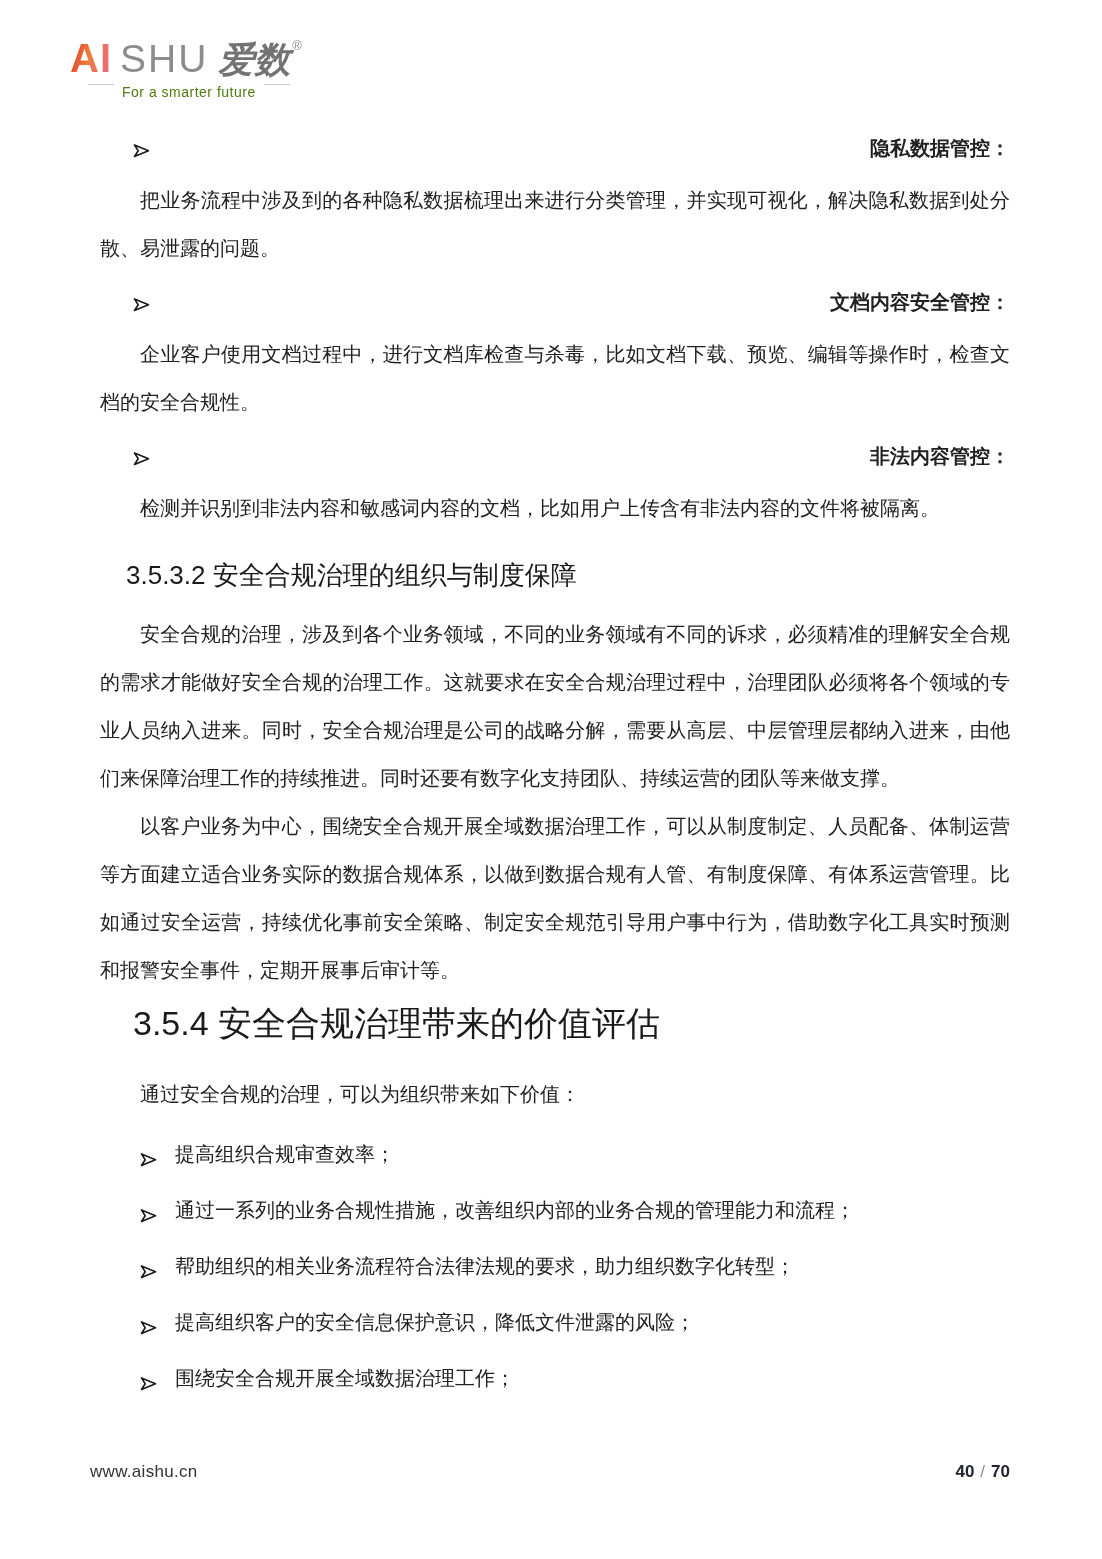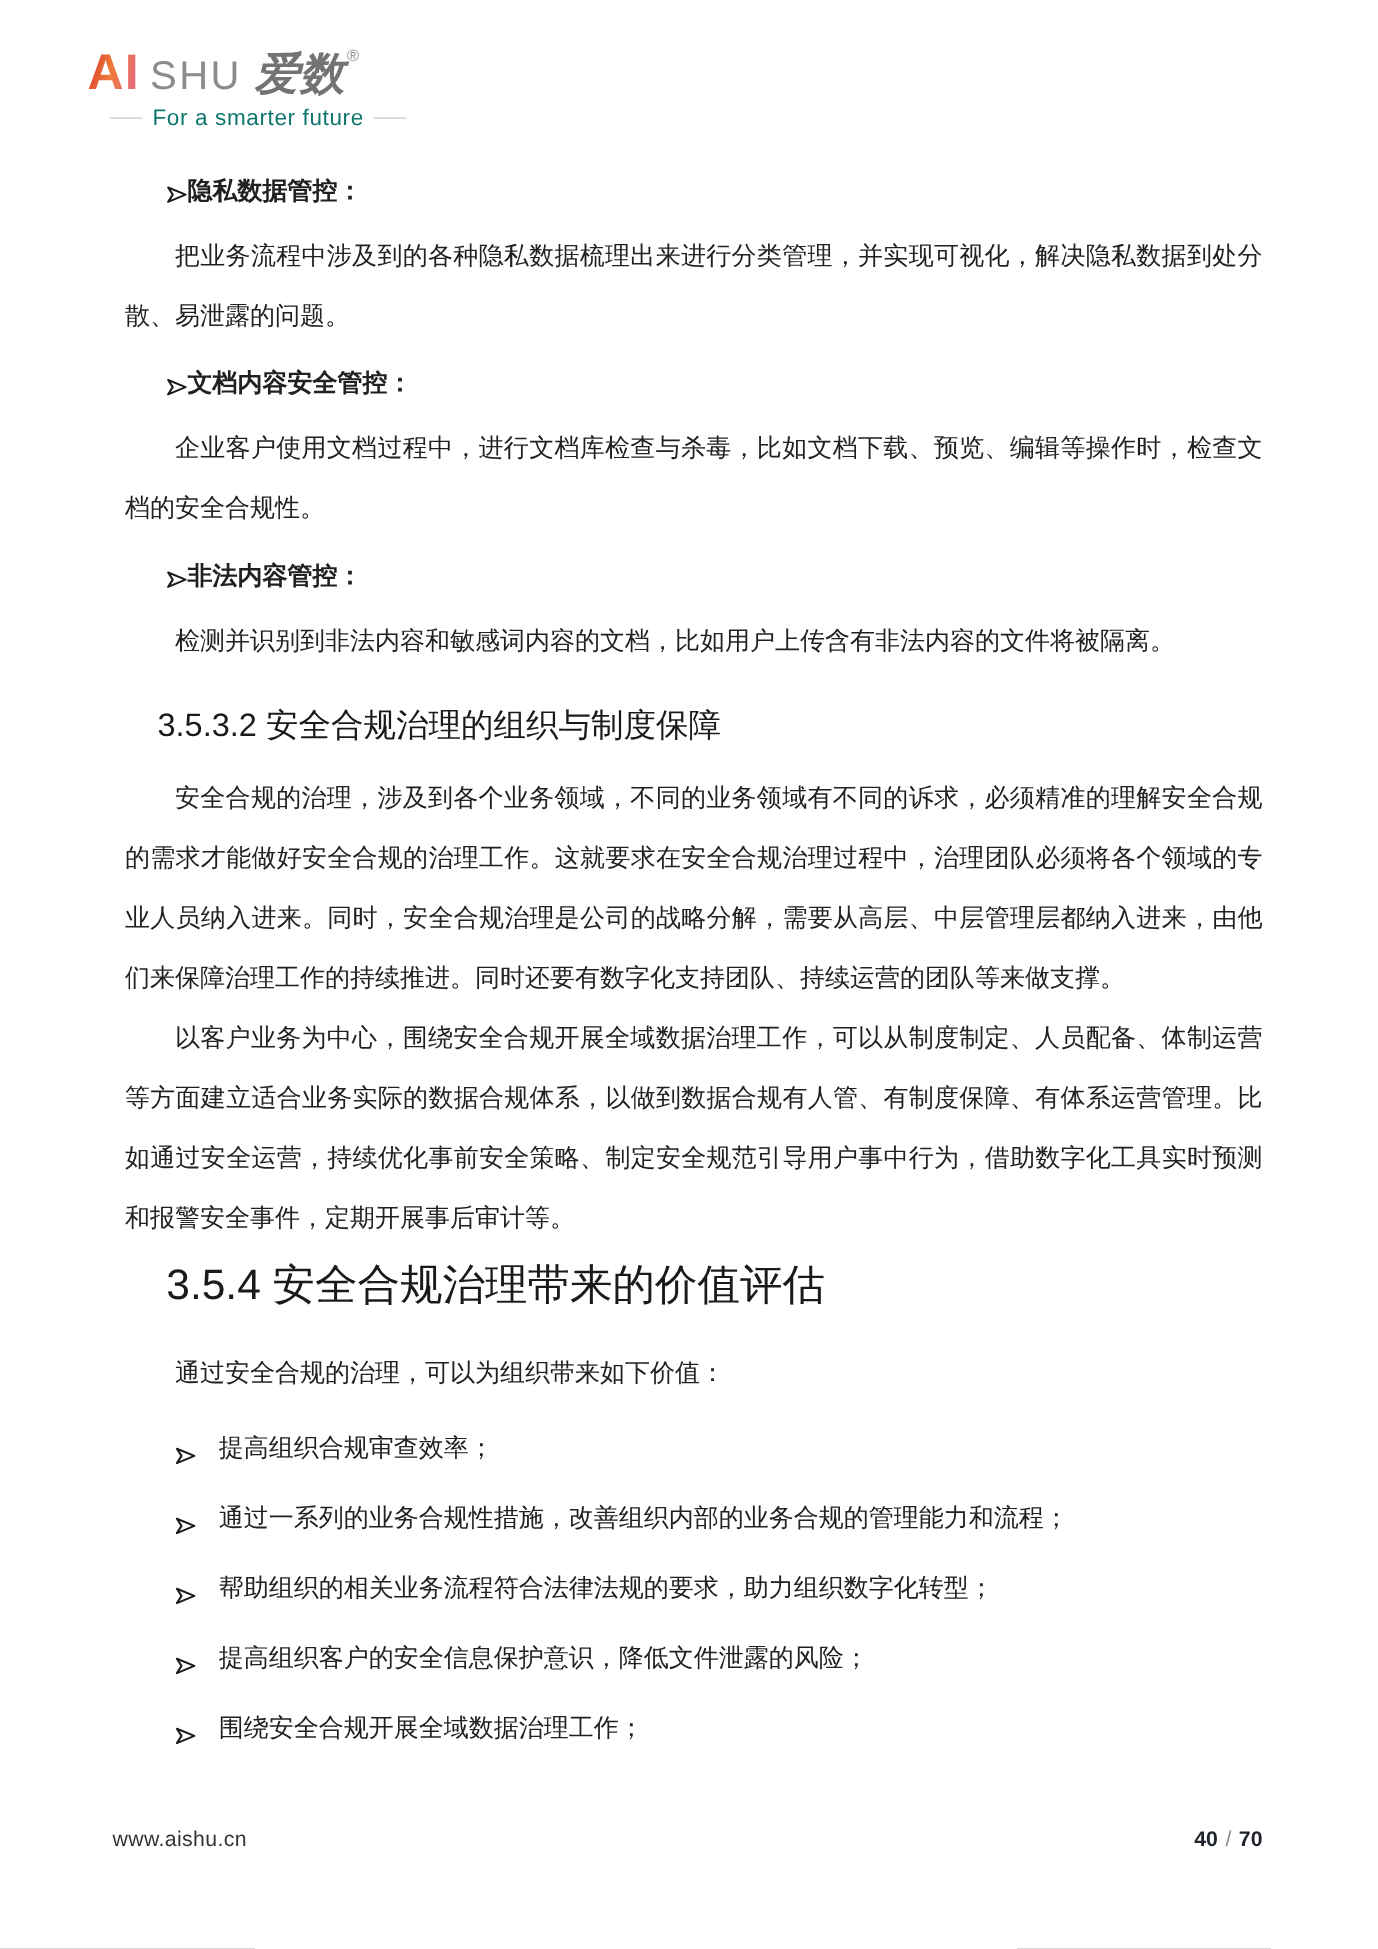--- a/index.html
+++ b/index.html
@@ -19,33 +19,33 @@
   
   .header { padding: 38px 0 0 70px; }
   .logo-row { display: flex; align-items: baseline; line-height: 1; }
   .brand-ai {
     font-size: 40px; font-weight: bold; letter-spacing: 1px;
     color: #e0532f;
     background: linear-gradient(105deg, #d93c2c 5%, #ef7b3a 45%, #e5688a 95%);
     -webkit-background-clip: text; background-clip: text;
     -webkit-text-fill-color: transparent;
   }
-  .brand-shu { font-size: 32px; color: #8c8c8c; letter-spacing: 2px; margin-left: 8px; font-weight: normal; }
+  .brand-shu { font-size: 39px; color: #8c8c8c; letter-spacing: 2px; margin-left: 8px; font-weight: normal; }
   .brand-cn  { font-size: 36px; color: #737373; font-weight: bold; margin-left: 10px; font-style: italic; }
   .brand-reg { font-size: 13px; color: #8c8c8c; position: relative; top: -22px; margin-left: 2px; }
-  .tagline-row { display: flex; align-items: center; margin: 6px 0 0 18px; color: #0f766e; font-size: 18px; }
+  .tagline-row { display: flex; margin: 6px 0 0 18px; color: #4d7c0f; font-size: 14px; }
   .tag-line { width: 26px; height: 0; border-top: 1px solid #c9c9c9; }
   .tagline-text { margin: 0 8px; letter-spacing: 0.5px; }
 
   
   .content { padding: 0 92px 0 100px; font-size: 20px; }
 
   .arrow-head {
     display: flex; align-items: center; 
-    margin-left: 33px; font-weight: bold; line-height: 28px; height: 28px;
+    margin-left: 33px; font-weight: bold; line-height: 28px; height: 28px; justify-content: space-between;
   }
   .arrow-item {
     display: flex; align-items: flex-end; gap: 18px;
     margin-left: 40px; line-height: 28px; height: 28px;
   }
   .arrow-ic { flex: 0 0 auto; width: 17px; height: 17px; margin-top: 5px; }
 
   .para { line-height: 48px; text-indent: 2em; text-align: justify; }
 
   .mt-h1 { margin-top: 34px; }

